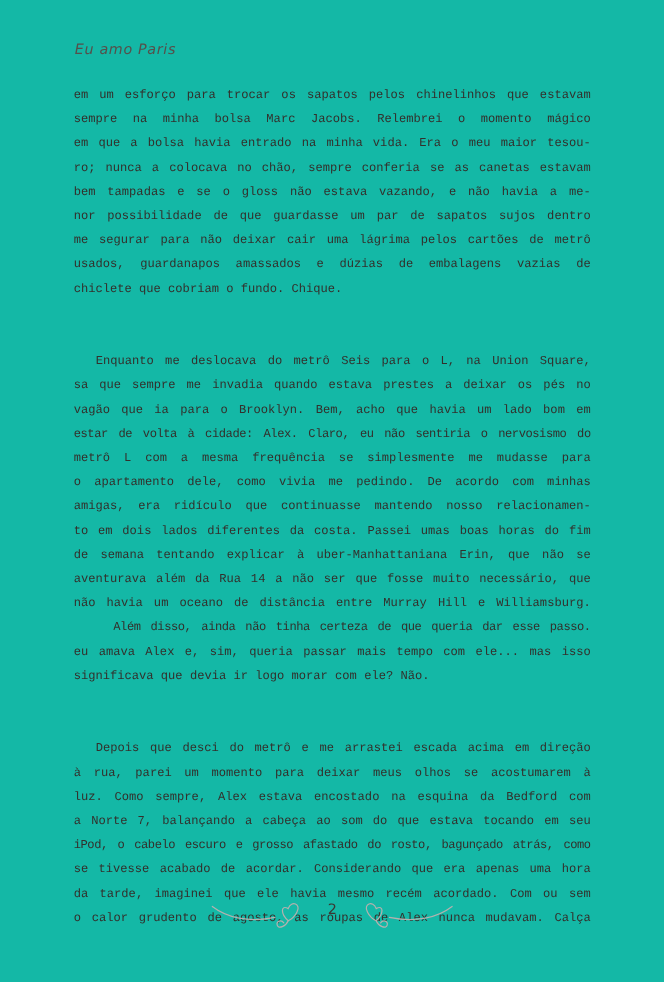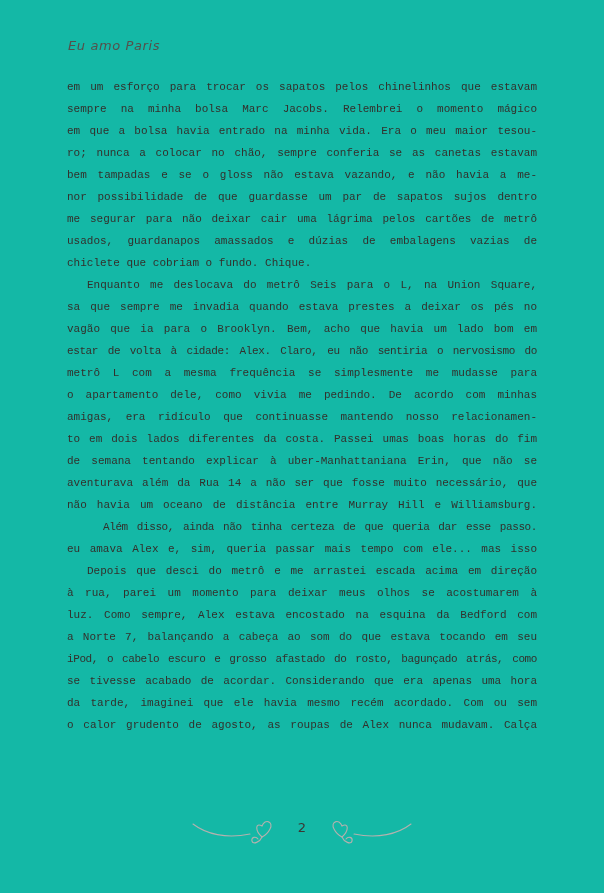--- a/index.html
+++ b/index.html
@@ -36,20 +36,21 @@
     color: #33302c;
   }
   .line {
     text-align: justify;
     text-align-last: justify;
     height: 22px;
     overflow: hidden;
   }
   .line.indent {
     text-indent: 20px;
+    margin-top: 44px;
   }
   .line.short-last {
     text-align-last: left;
   }
   .footer {
     position: absolute;
     left: 0;
     right: 0;
     top: 814px;
     display: flex;
@@ -80,39 +81,40 @@
 <body>
 
 <div class="page">
 
   <div class="running-head">Eu amo Paris</div>
 
   <div class="text-block">
       <div class="line">em um esforço para trocar os sapatos pelos chinelinhos que estavam</div>
       <div class="line">sempre na minha bolsa Marc Jacobs. Relembrei o momento mágico</div>
       <div class="line">em que a bolsa havia entrado na minha vida. Era o meu maior tesou-</div>
-      <div class="line">ro; nunca a colocar no chão, sempre conferia se as canetas estavam</div>
+      <div class="line">ro; nunca a colocava no chão, sempre conferia se as canetas estavam</div>
       <div class="line">bem tampadas e se o gloss não estava vazando, e não havia a me-</div>
       <div class="line">nor possibilidade de que guardasse um par de sapatos sujos dentro</div>
       <div class="line">me segurar para não deixar cair uma lágrima pelos cartões de metrô</div>
       <div class="line">usados, guardanapos amassados e dúzias de embalagens vazias de</div>
       <div class="line short-last">chiclete que cobriam o fundo. Chique.</div>
       <div class="line indent">Enquanto me deslocava do metrô Seis para o L, na Union Square,</div>
       <div class="line">sa que sempre me invadia quando estava prestes a deixar os pés no</div>
       <div class="line">vagão que ia para o Brooklyn. Bem, acho que havia um lado bom em</div>
       <div class="line" style="letter-spacing: -0.4px;">estar de volta à cidade: Alex. Claro, eu não sentiria o nervosismo do</div>
       <div class="line">metrô L com a mesma frequência se simplesmente me mudasse para</div>
       <div class="line">o apartamento dele, como vivia me pedindo. De acordo com minhas</div>
       <div class="line">amigas, era ridículo que continuasse mantendo nosso relacionamen-</div>
       <div class="line">to em dois lados diferentes da costa. Passei umas boas horas do fim</div>
       <div class="line">de semana tentando explicar à uber-Manhattaniana Erin, que não se</div>
       <div class="line">aventurava além da Rua 14 a não ser que fosse muito necessário, que</div>
       <div class="line">não havia um oceano de distância entre Murray Hill e Williamsburg.</div>
       <div class="line" style="letter-spacing: -0.4px; margin-left: 36px;">Além disso, ainda não tinha certeza de que queria dar esse passo. Sim,</div>
       <div class="line">eu amava Alex e, sim, queria passar mais tempo com ele... mas isso</div>
+      <div class="line short-last">significava que devia ir logo morar com ele? Não.</div>
       <div class="line indent">Depois que desci do metrô e me arrastei escada acima em direção</div>
       <div class="line">à rua, parei um momento para deixar meus olhos se acostumarem à</div>
       <div class="line">luz. Como sempre, Alex estava encostado na esquina da Bedford com</div>
       <div class="line">a Norte 7, balançando a cabeça ao som do que estava tocando em seu</div>
       <div class="line" style="letter-spacing: -0.4px;">iPod, o cabelo escuro e grosso afastado do rosto, bagunçado atrás, como</div>
       <div class="line">se tivesse acabado de acordar. Considerando que era apenas uma hora</div>
       <div class="line">da tarde, imaginei que ele havia mesmo recém acordado. Com ou sem</div>
       <div class="line">o calor grudento de agosto, as roupas de Alex nunca mudavam. Calça</div>
     </div>
 

